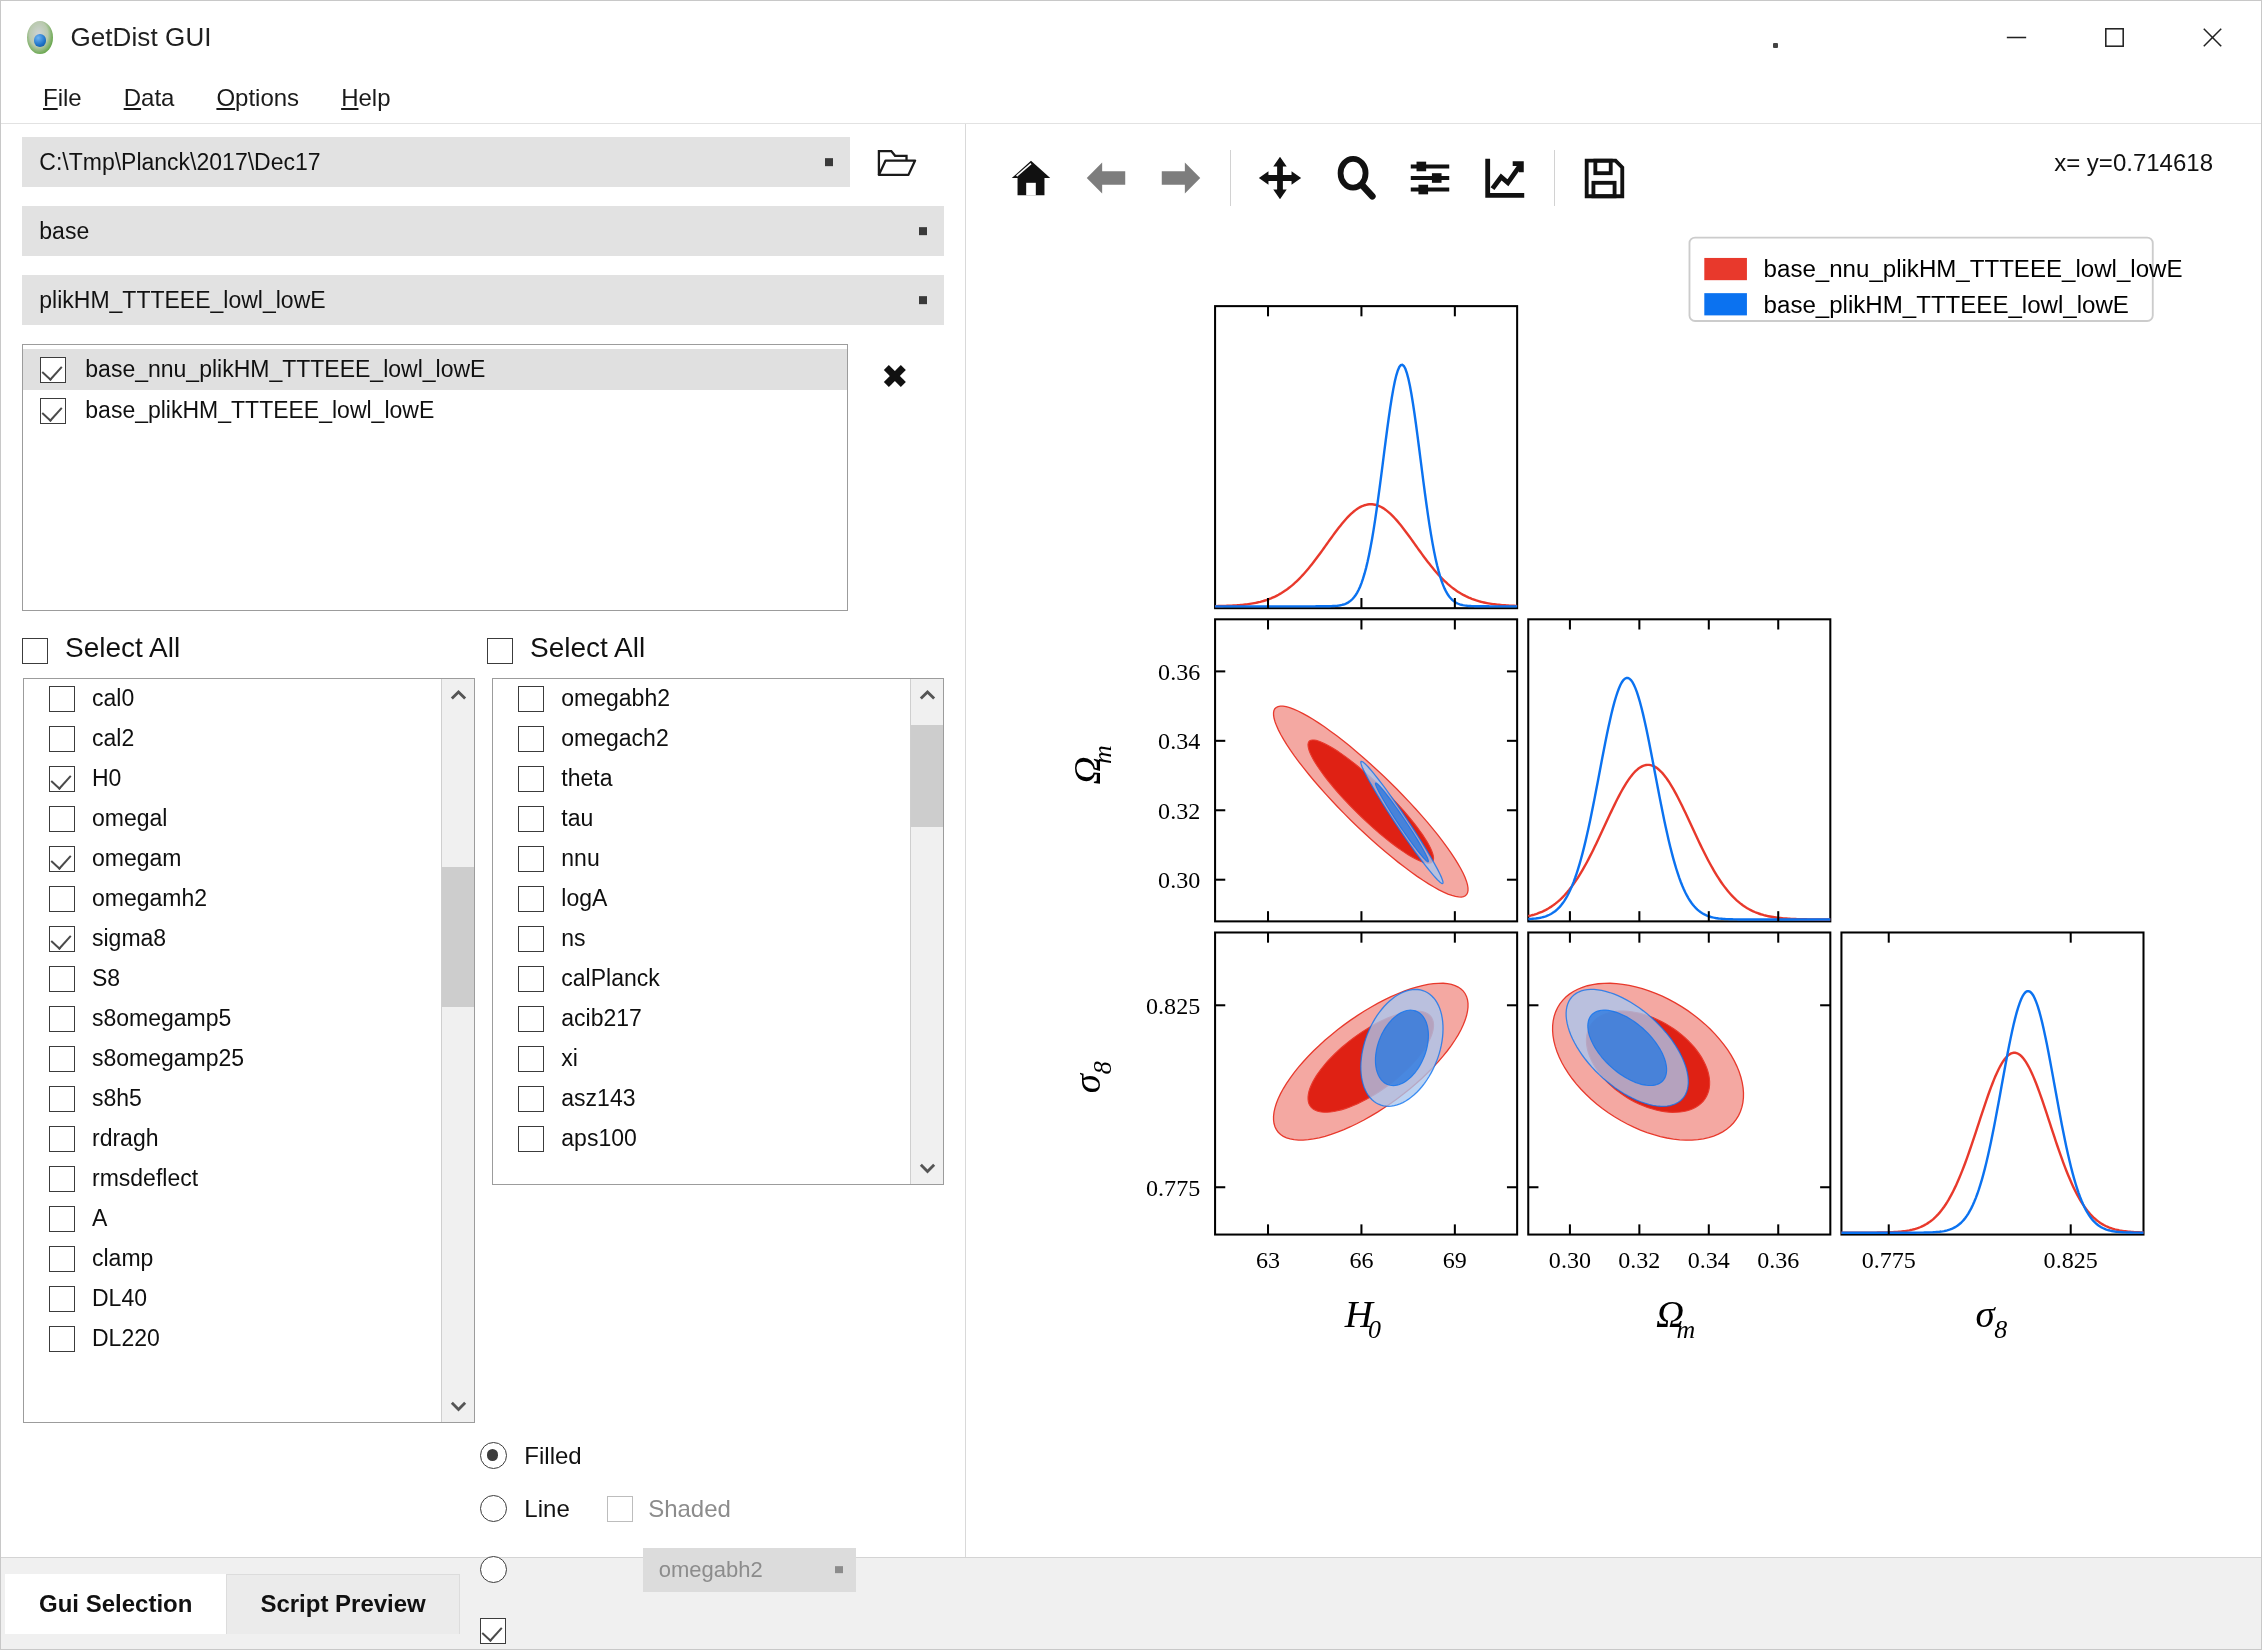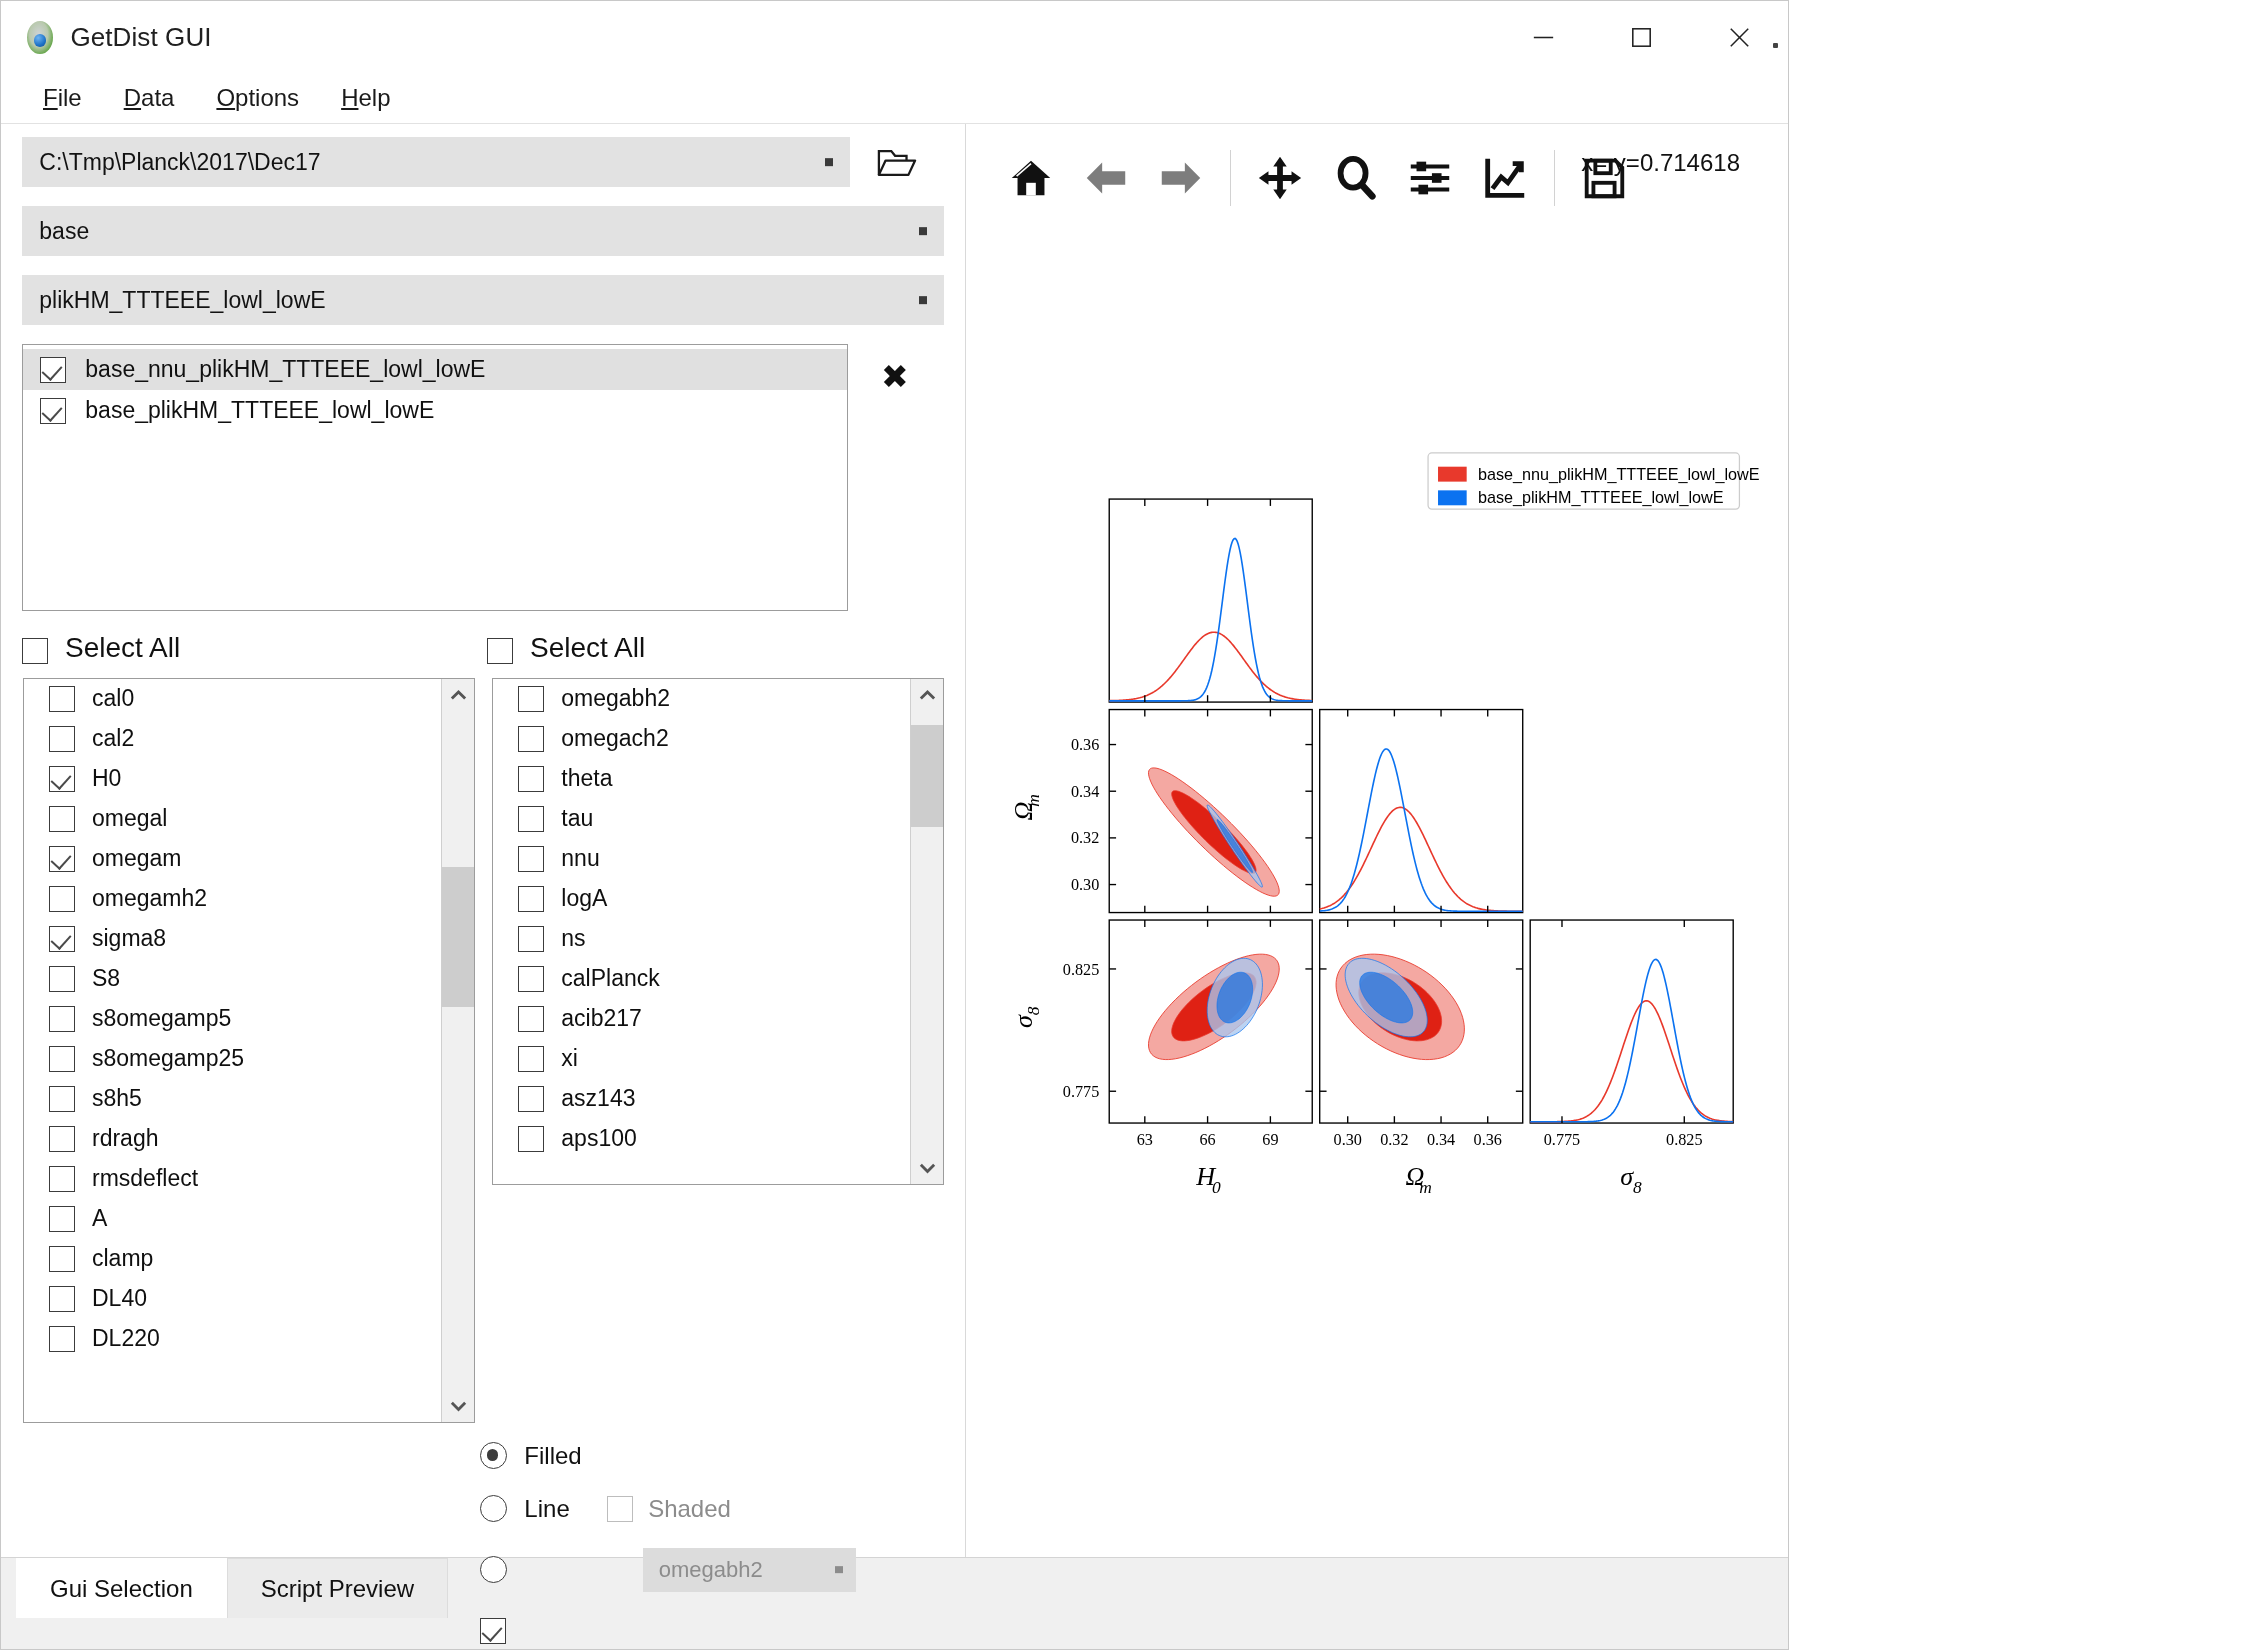--- a/index.html
+++ b/index.html
@@ -8,21 +8,21 @@
     width: 2262px; height: 1650px;
     font-family: "Liberation Sans", sans-serif;
     background: #ffffff;
     overflow: hidden;
     -webkit-font-smoothing: antialiased;
   }
 
   
   #window {
     position: relative;
-    width: 1789px; height: 1650px;
+    width: 2262px; height: 1650px;
     background: #ffffff;
     border: 1px solid #c8c8c8;
     display: flex; flex-direction: column;
   }
 
   
   #titlebar {
     height: 73px; min-height:73px;
     background: #ffffff;
     display: flex; align-items: center;
@@ -229,22 +229,23 @@
   }
 
   #plot-area { flex:1; position:relative; min-height:0; }
   #figure { position:absolute; left:0; top:0; width:100%; height:100%; }
 
   
   #tabbar {
     height: 92px; min-height:92px;
     background:#f0f0f0;
     border-top:1px solid #d4d4d4;
-    display:flex; align-items:flex-start;
-    padding-left: 15px;
+    display:flex; align-items:center;
+    padding-left: 4px;
+    font-weight: bold;
   }
   .tab {
     height: 60px; padding: 0 33px;
     display:flex; align-items:center;
     font-size: 24px; color:#111;
     background:#ebebeb; border:1px solid #dcdcdc; border-bottom:none;
     cursor:pointer;
   }
   .tab.active { background:#ffffff; border-color:#ffffff; }
 </style>

